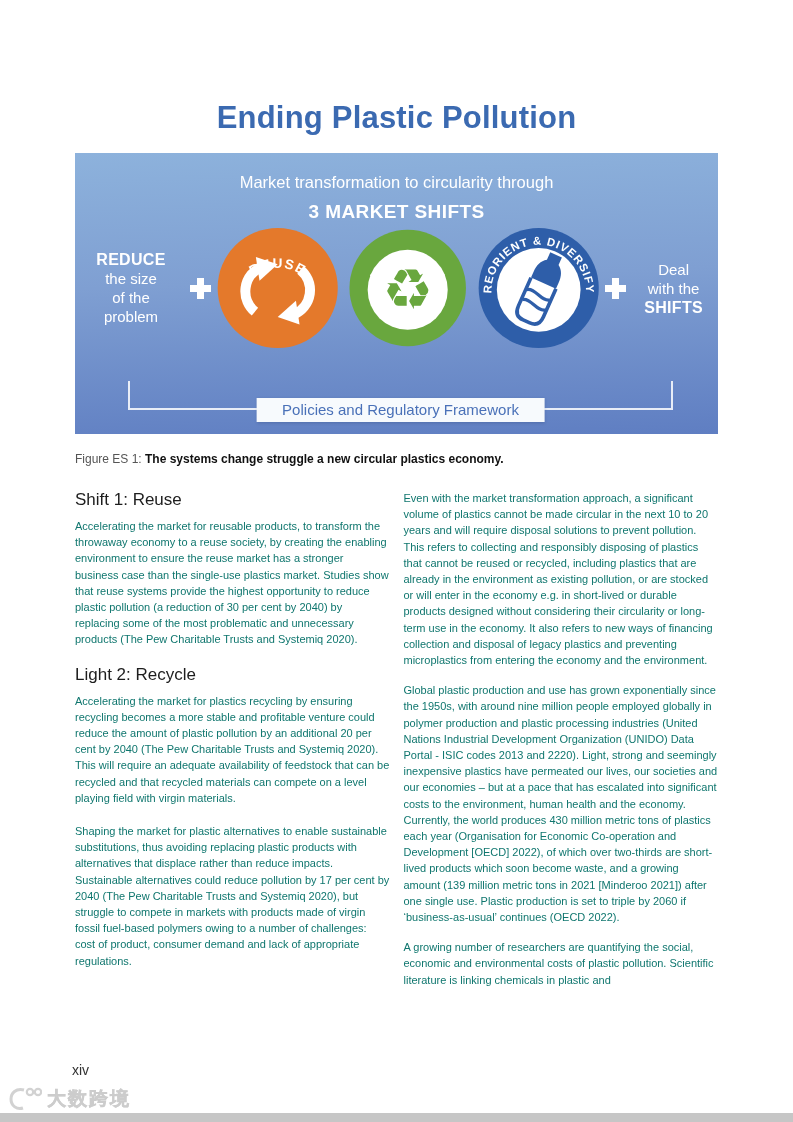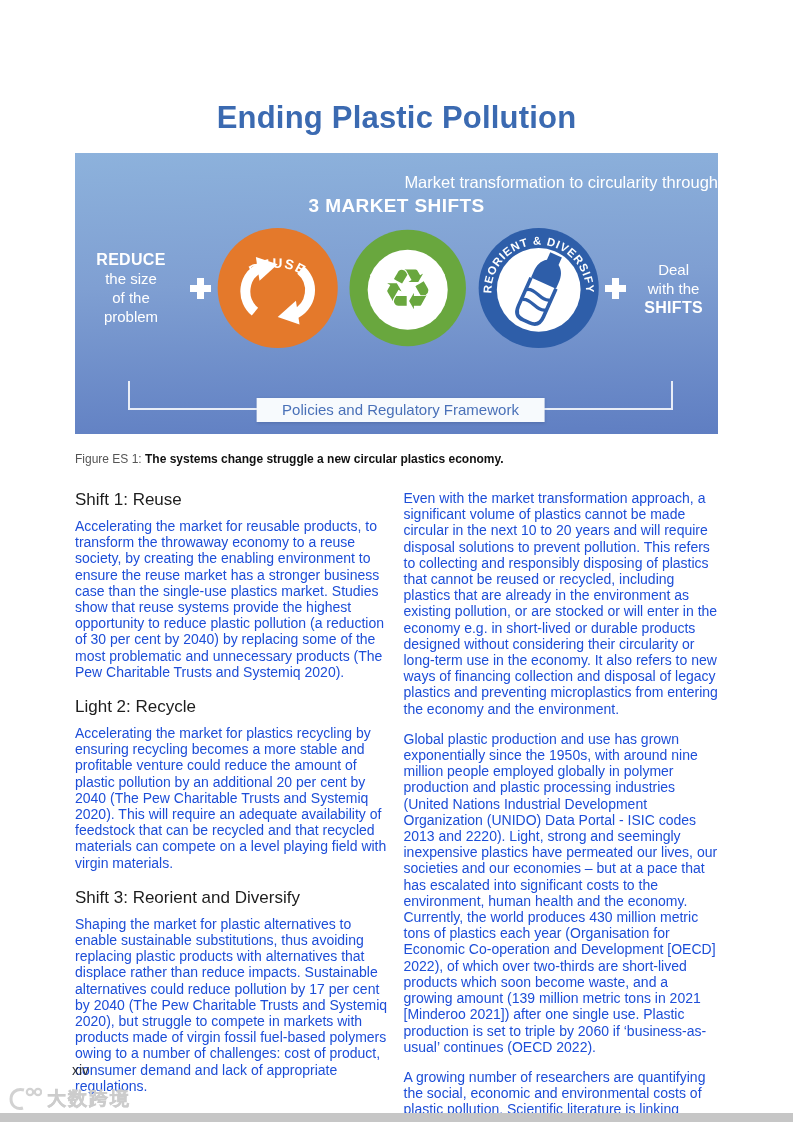--- a/index.html
+++ b/index.html
@@ -16,22 +16,22 @@
     margin-top:100px; text-align:center;
     font-size:31px; font-weight:bold; color:#3b6ab1; letter-spacing:.2px;
   }
 
   
   .infographic {
     position:relative; margin-top:17px; height:281px; width:643px;
     background:linear-gradient(178deg,#8db2dc 0%,#7f9fd2 45%,#5f7ec2 100%);
   }
   .ig-heading { padding-top:20px; text-align:center; color:#fff; }
-  .ig-heading .l1 { font-size:16.5px; font-weight:500;text-align:right; }
-  .ig-heading .l2 { font-size:19px; font-weight:bold; margin-top:3px; letter-spacing:.4px; }
+  .ig-heading .l1 { font-size:16.5px; font-weight:500; }
+  .ig-heading .l2 { font-size:19px; font-weight:bold; margin-top:9px; letter-spacing:.4px; }
 
   .ig-row {
     position:absolute; top:69px; left:0; right:0;
     display:flex; justify-content:space-between; align-items:center; gap:3px;
   }
   .ig-side { width:116px; color:#fff; font-size:15px; line-height:19px; text-align:center; }
   .ig-side .b { font-weight:bold; font-size:16px; letter-spacing:.3px; }
   .circle-svg { width:132px; height:132px; display:block; }
 
   .plus-icon { position:relative; width:21px; height:21px; flex:0 0 auto; }
@@ -50,21 +50,21 @@
 
   
   .caption { margin-top:18px; font-size:12px; color:#555; }
   .caption .cap-bold { font-weight:bold; color:#111; }
 
   
   .columns { display:flex; gap:14px; margin-top:24px;justify-content:flex-end; }
   .col { width:314.5px; }
   .section { margin-bottom:17px; }
   .section h2 { font-size:17px; font-weight:400; color:#1d1d1d; margin-bottom:8px; }
-  .col p { font-size:14px; line-height:16.2px; color:#1d4ed8; margin-bottom:14px; }
+  .col p { font-size:11px; line-height:16.2px; color:#0f766e; margin-bottom:14px; }
 
   
   .page-number { position:absolute; left:72px; top:1062px; font-size:14px; color:#333; }
   .watermark {
     position:absolute; left:8px; top:1086px; display:flex; align-items:center; gap:5px;
     color:#d2d2d2; font-weight:bold; font-size:19px; letter-spacing:2px;
     -webkit-text-stroke:.5px #cccccc;
   }
   .bottom-bar { position:absolute; left:0; bottom:0; width:100%; height:9px; background:#c6c6c6; }
 </style>
@@ -161,28 +161,27 @@
       <div class="col">
         <div class="section">
           <h2>Shift 1: Reuse</h2>
           <p>Accelerating the market for reusable products, to transform the throwaway economy to a reuse society, by creating the enabling environment to ensure the reuse market has a stronger business case than the single-use plastics market. Studies show that reuse systems provide the highest opportunity to reduce plastic pollution (a reduction of 30 per cent by 2040) by replacing some of the most problematic and unnecessary products (The Pew Charitable Trusts and Systemiq 2020).</p>
         </div>
         <div class="section">
           <h2>Light 2: Recycle</h2>
           <p>Accelerating the market for plastics recycling by ensuring recycling becomes a more stable and profitable venture could reduce the amount of plastic pollution by an additional 20 per cent by 2040 (The Pew Charitable Trusts and Systemiq 2020). This will require an adequate availability of feedstock that can be recycled and that recycled materials can compete on a level playing field with virgin materials.</p>
         </div>
         <div class="section">
-          <h2>Shift 3: Reorient and Diversify</h2>
           <p>Shaping the market for plastic alternatives to enable sustainable substitutions, thus avoiding replacing plastic products with alternatives that displace rather than reduce impacts. Sustainable alternatives could reduce pollution by 17 per cent by 2040 (The Pew Charitable Trusts and Systemiq 2020), but struggle to compete in markets with products made of virgin fossil fuel-based polymers owing to a number of challenges: cost of product, consumer demand and lack of appropriate regulations.</p>
         </div>
       </div>
       <div class="col">
         <p>Even with the market transformation approach, a significant volume of plastics cannot be made circular in the next 10 to 20 years and will require disposal solutions to prevent pollution. This refers to collecting and responsibly disposing of plastics that cannot be reused or recycled, including plastics that are already in the environment as existing pollution, or are stocked or will enter in the economy e.g. in short-lived or durable products designed without considering their circularity or long-term use in the economy. It also refers to new ways of financing collection and disposal of legacy plastics and preventing microplastics from entering the economy and the environment.</p>
         <p>Global plastic production and use has grown exponentially since the 1950s, with around nine million people employed globally in polymer production and plastic processing industries (United Nations Industrial Development Organization (UNIDO) Data Portal - ISIC codes 2013 and 2220). Light, strong and seemingly inexpensive plastics have permeated our lives, our societies and our economies – but at a pace that has escalated into significant costs to the environment, human health and the economy. Currently, the world produces 430 million metric tons of plastics each year (Organisation for Economic Co-operation and Development [OECD] 2022), of which over two-thirds are short-lived products which soon become waste, and a growing amount (139 million metric tons in 2021 [Minderoo 2021]) after one single use. Plastic production is set to triple by 2060 if ‘business-as-usual’ continues (OECD 2022).</p>
-        <p>A growing number of researchers are quantifying the social, economic and environmental costs of plastic pollution. Scientific literature is linking disposal in plastic and</p>
+        <p>A growing number of researchers are quantifying the social, economic and environmental costs of plastic pollution. Scientific literature is linking chemicals in plastic and</p>
       </div>
     </div>
 
   </div>
 
   <div class="page-number">xiv</div>
 
   <div class="watermark">
     <svg width="34" height="26" viewBox="0 0 34 26">
       <path d="M 16 4 C 8 2 3 7 3 13 C 3 20 9 24 15 22" fill="none" stroke="#d2d2d2" stroke-width="3"></path>

